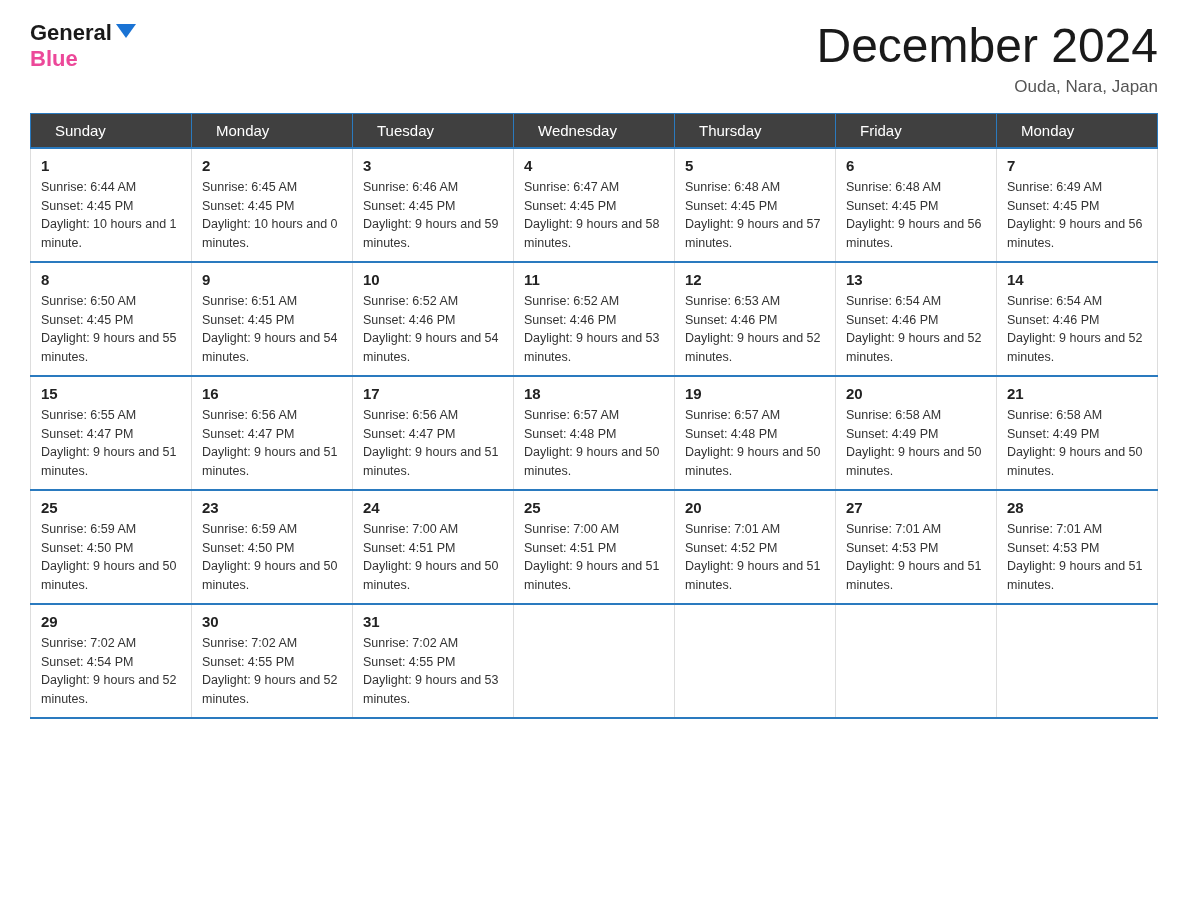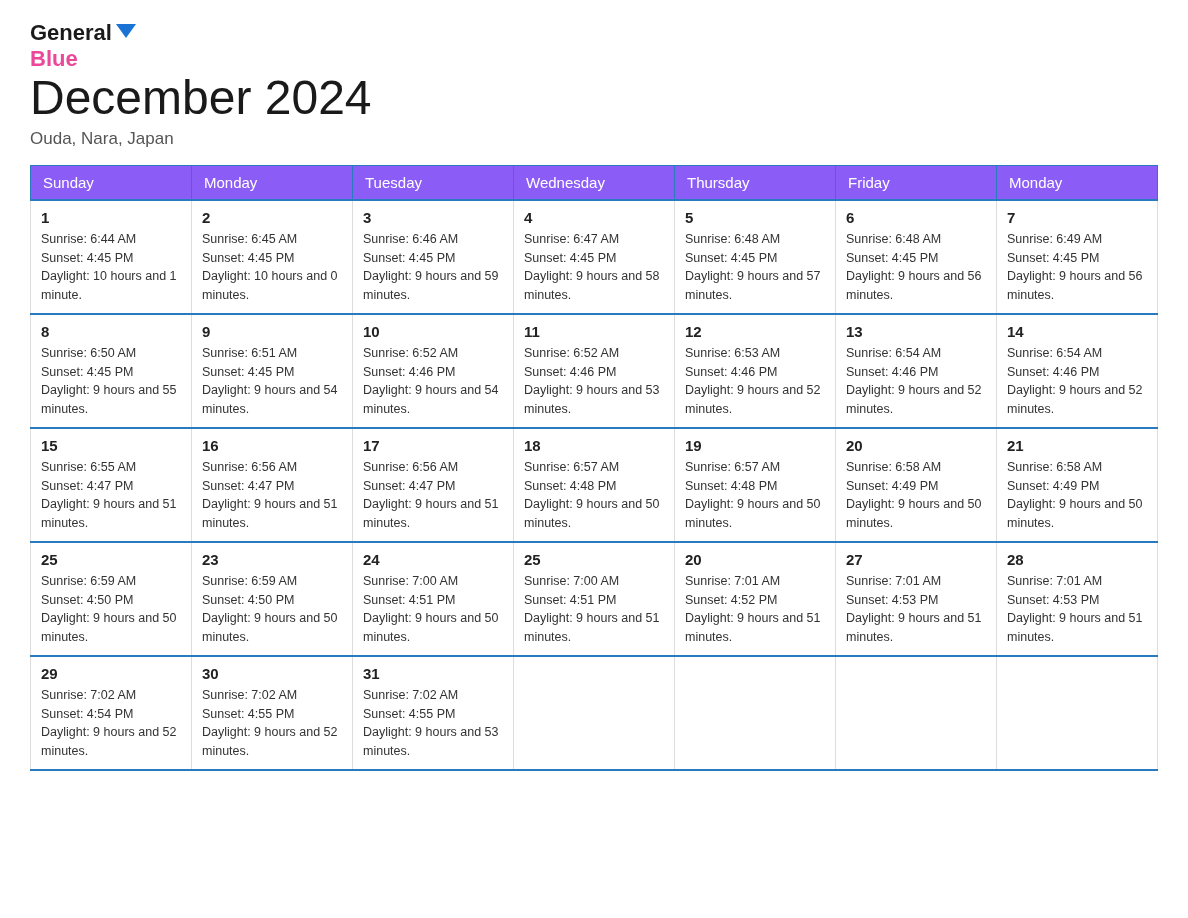--- a/index.html
+++ b/index.html
@@ -8,21 +8,20 @@
       background: #fff;
       padding: 20px 30px;
       width: 1188px;
       min-height: 918px;
     }
     .header {
       display: flex;
       justify-content: space-between;
       align-items: flex-start;
       margin-bottom: 16px;
-      flex-direction: column;
     }
     .logo {
       display: flex;
       flex-direction: column;
       align-items: flex-start;
     }
     .logo-general {
       font-size: 22px;
       font-weight: bold;
       color: #1a1a1a;
@@ -43,44 +42,44 @@
       margin-left: 4px;
       vertical-align: middle;
       position: relative;
       top: -2px;
     }
     .logo-row {
       display: flex;
       align-items: center;
     }
     .title-block {
-      text-align: left;
+      text-align: right;
     }
     .month-title {
       font-size: 48px;
       font-weight: normal;
       color: #1a1a1a;
       line-height: 1.1;
     }
     .subtitle {
       font-size: 17px;
       color: #555;
       margin-top: 4px;
     }
     table {
       width: 100%;
       border-collapse: collapse;
       table-layout: fixed;
     }
     thead th {
-      background-color: #8b5cf6;
+      background-color: #404040;
       color: #fff;
       font-size: 15px;
       font-weight: normal;
-      padding: 8px 12px;
+      padding: 8px 24px;
       text-align: left;
       border: 1px solid #2a7abf;
     }
     tbody td {
       vertical-align: top;
       padding: 8px 10px;
       font-size: 13px;
       color: #333;
       border: 1px solid #ccc;
       height: 110px;

